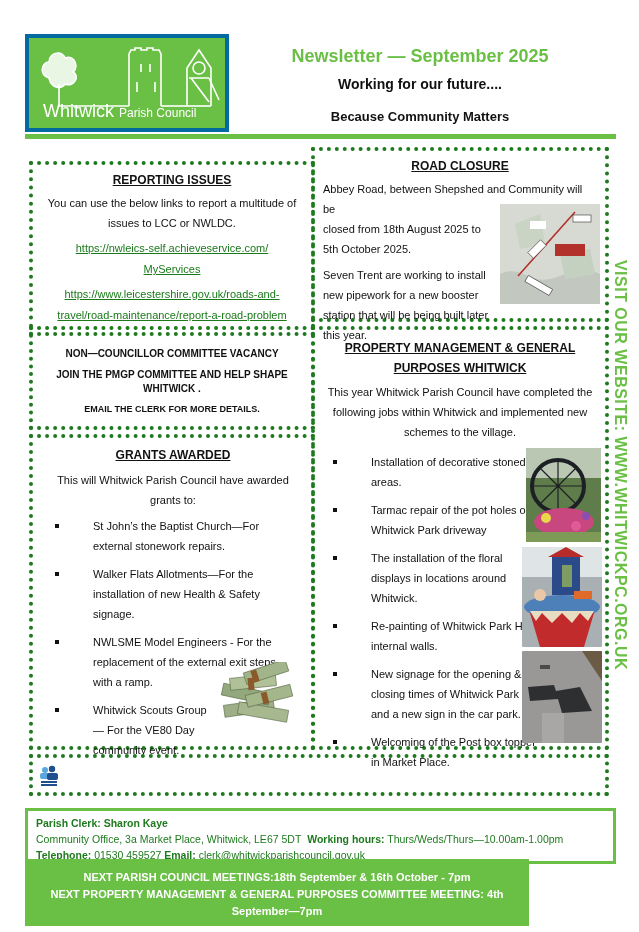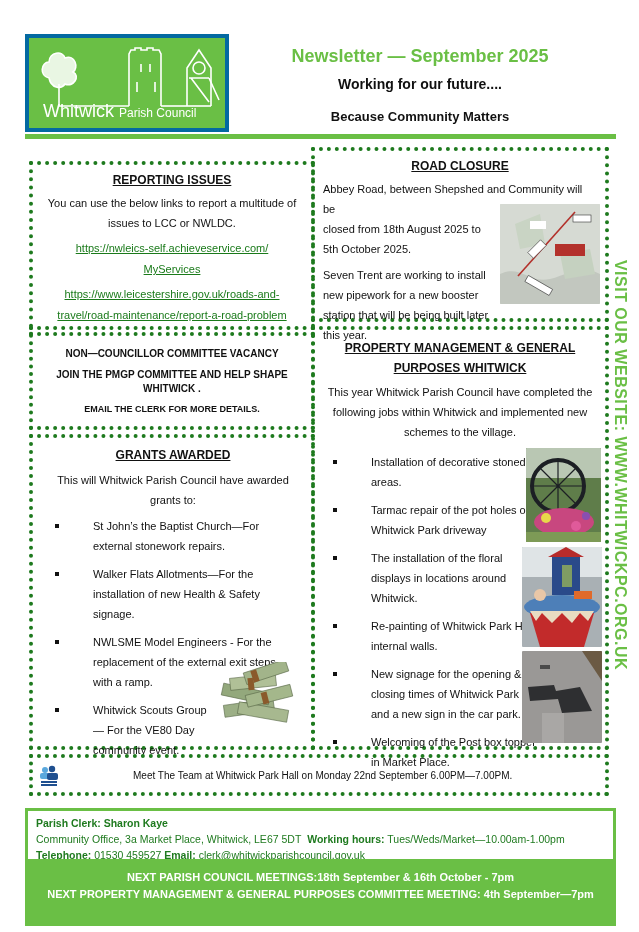--- a/index.html
+++ b/index.html
@@ -33,21 +33,21 @@
   ul.bul li { position:relative; padding-left:42px; font-size:11px; line-height:20px; margin-bottom:8px; }
   ul.bul li .sq { position:absolute; left:4px; top:8px; width:4px; height:4px; background:#111; }
 
   .vertical { position:absolute; left:604px; top:250px; width:32px; height:430px; }
   .vertical span { position:absolute; left:50%; top:50%; transform:translate(-50%,-50%) rotate(90deg);
     white-space:nowrap; color:#6abf45; font-weight:bold; font-size:16px; letter-spacing:0.5px; }
 
   .contact { position:absolute; left:25px; top:801px; width:591px; height:56px; box-sizing:border-box;
     border:3px solid #6abf45; padding:4px 8px; color:#1f7a1f; font-size:10.5px; line-height:16px;margin-top:7px; }
   .contact b { font-weight:bold; }
-  .footer { position:absolute; left:25px; top:859px; width:591px; height:67px; background:#6abf45;
+  .footer { position:absolute; left:25px; top:859px; width:504px; height:67px; background:#6abf45;
     color:#fff; font-weight:bold; font-size:11px; text-align:center; line-height:17px; padding-top:10px; box-sizing:border-box; }
 
   .img { position:absolute; border-radius:1px; overflow:hidden; }
 </style>
 </head>
 <body>
 
 <div class="logo">
   <div class="logo-inner">
     <svg width="196" height="90" viewBox="0 0 196 90" style="position:absolute;left:0;top:0">
@@ -204,27 +204,26 @@
   <div style="position:absolute; left:6px; top:7px; width:20px; height:22px;">
     <svg width="20" height="22" viewBox="0 0 20 22">
       <circle cx="6" cy="5" r="3" fill="#5aa8dd"></circle>
       <rect x="1" y="8" width="10" height="6" rx="2" fill="#5aa8dd"></rect>
       <circle cx="13" cy="4" r="3.2" fill="#1f4f8f"></circle>
       <rect x="8" y="8" width="11" height="7" rx="2" fill="#1f4f8f"></rect>
       <rect x="2" y="16" width="16" height="2" fill="#1f4f8f"></rect>
       <rect x="2" y="19" width="16" height="2" fill="#1f4f8f"></rect>
     </svg>
   </div>
-  <div style="position:absolute; left:100px; top:12px; font-size:10px;">Meet The Team at Whitwick Park Hall on Monday 22nd September 6.00PM—7.00PM.</div>
 </div>
 
 <div class="contact">
   <div><b>Parish Clerk: Sharon Kaye</b></div>
   <div>
-    <span>Community Office, 3a Market Place, Whitwick, LE67 5DT</span>&nbsp;&nbsp;<b>Working hours:</b> <span>Tues/Weds/Market—10.00am-1.00pm</span>
+    <span>Community Office, 3a Market Place, Whitwick, LE67 5DT</span>&nbsp;&nbsp;<b>Working hours:</b> <span>Thurs/Weds/Thurs—10.00am-1.00pm</span>
   </div>
   <div>
     <b>Telephone:</b> <span>01530 459527</span>
     <b>Email:</b> <span>clerk@whitwickparishcouncil.gov.uk</span>
   </div>
 </div>
 
 <div class="footer">
   <div>NEXT PARISH COUNCIL MEETINGS:18th September &amp; 16th October -  7pm</div>
   <div>NEXT PROPERTY MANAGEMENT &amp; GENERAL PURPOSES COMMITTEE MEETING: 4th September—7pm</div>

